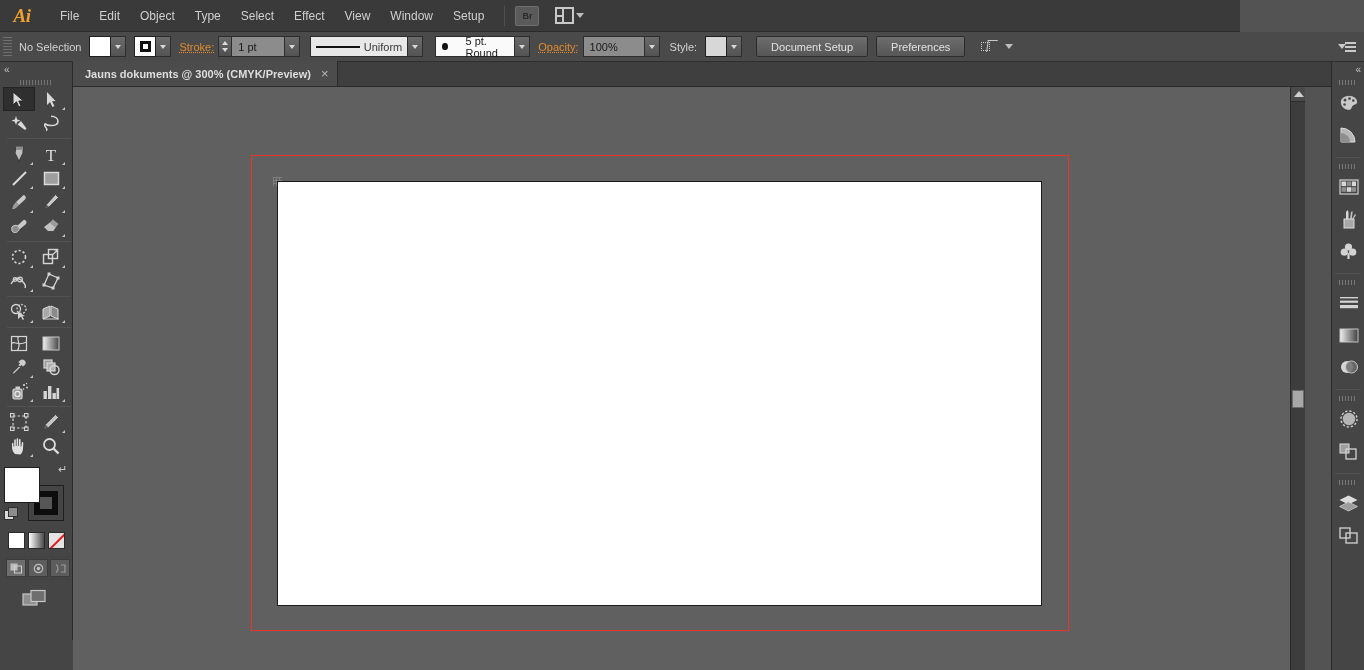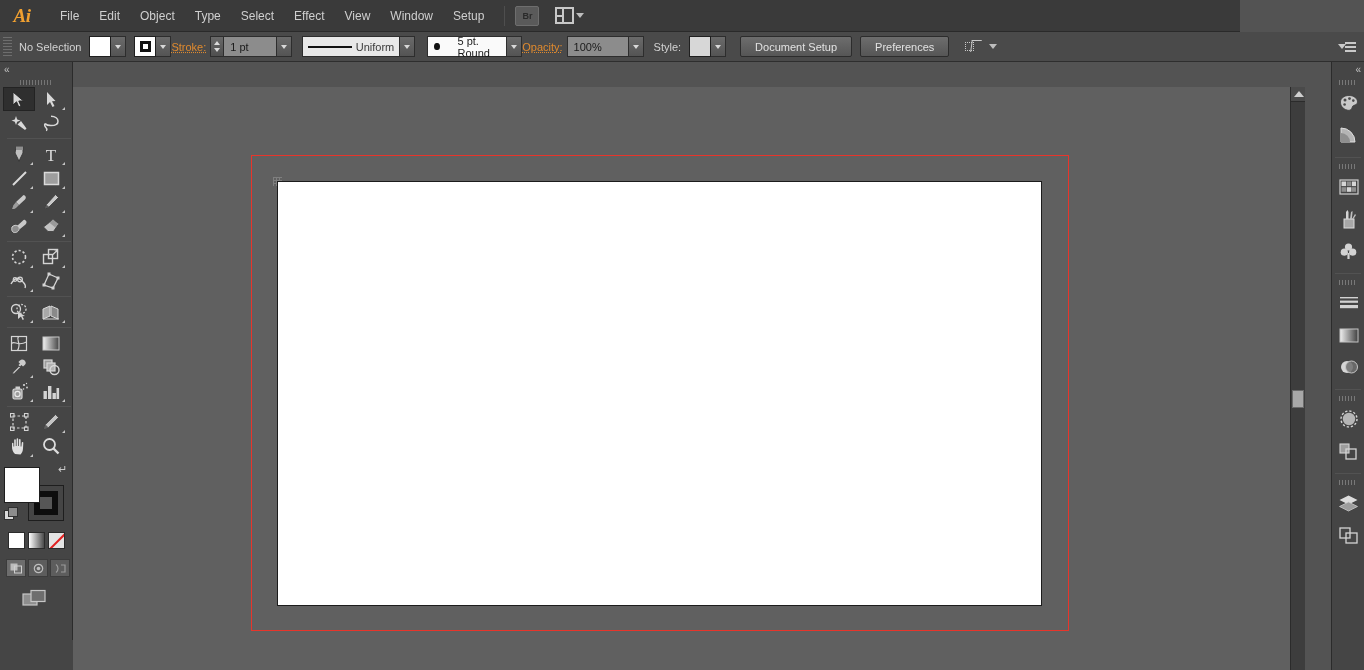--- a/index.html
+++ b/index.html
@@ -88,21 +88,21 @@
   .optbar {
     position: absolute; left: 0; top: 32px; width: 1364px; height: 30px;
     background: #4a4a4a; border-bottom: 1px solid #2e2e2e;
     display: flex; align-items: center;
   }
   .grip {
     width: 9px; height: 20px; margin: 0 5px 0 3px;
     background-image: repeating-linear-gradient(to bottom, #6e6e6e 0 1px, transparent 1px 3px);
   }
   .opt-label { color: #d2d2d2; font-size: 11px; padding: 0 8px 0 2px; }
-  .opt-label.orange { color: #e08a2e; text-decoration: underline dotted; padding: 0 4px 0 0; }
+  .opt-label.orange { color: #e08a2e; text-decoration: underline dotted; padding: 0 4px 0 8px; }
   .swatch-group { display: flex; align-items: center; }
   .swatch {
     width: 22px; height: 21px; border: 1px solid #1f1f1f;
     display: flex; align-items: center; justify-content: center;
   }
   .sw-white { background: #ffffff; }
   .sw-gray { background: #d7d7d7; }
   .sw-stroke { background: #ffffff; }
   .sw-stroke-inner { width: 11px; height: 11px; border: 3px solid #111; background: #fff; }
   .ddbtn {
@@ -418,20 +418,26 @@
     </div>
     <div style="width:6px"></div>
     <div class="caret"></div>
 
     <div class="panel-menu-ico">
       <span class="pm-caret"></span>
       <span class="pm-lines"></span>
     </div>
   </div>
 
+  <div class="tabbar">
+    <div class="doc-tab">
+      <span class="doc-tab-title">Jauns dokuments @ 300% (CMYK/Preview)</span>
+      <span class="doc-tab-close">×</span>
+    </div>
+  </div>
 
   <div class="toolpanel">
     <div class="tp-header">
       <span class="collapse-arrows">«</span>
     </div>
     <div class="tp-grip">
         <i></i>
       </div>
 
     <div class="tool-grid">

